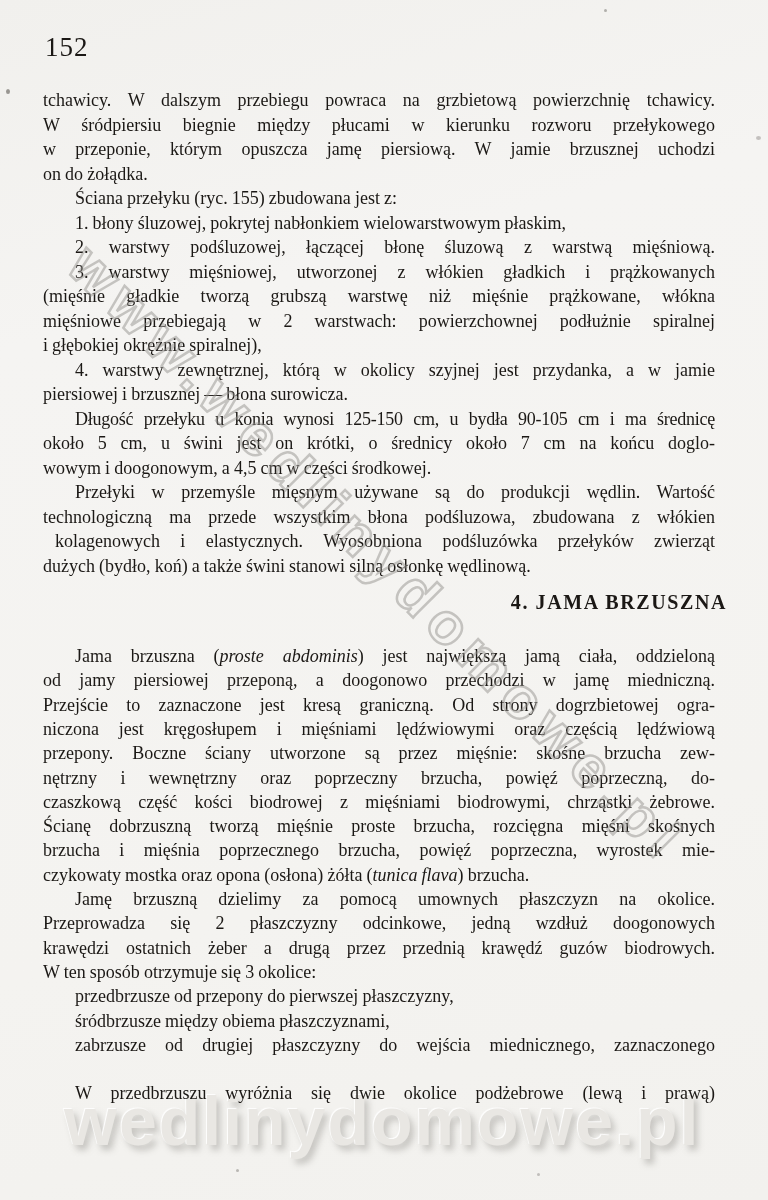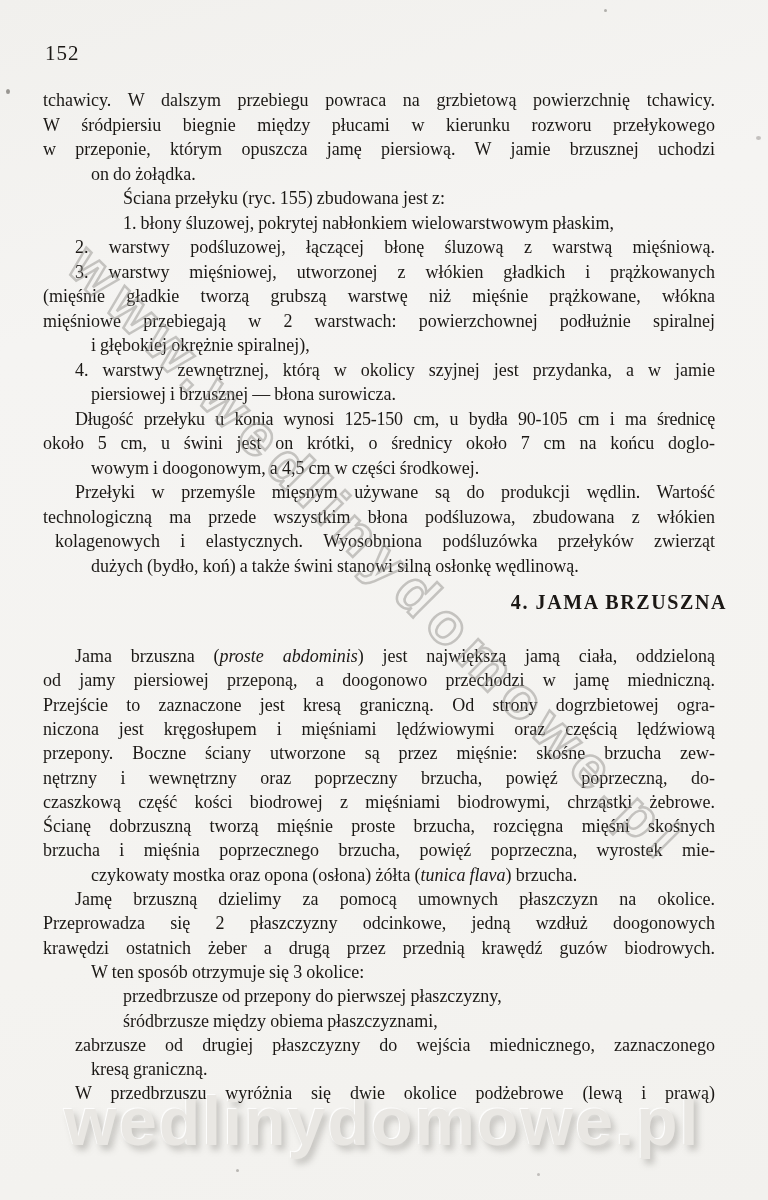--- a/index.html
+++ b/index.html
@@ -7,35 +7,35 @@
     width:768px;height:1200px;position:relative;overflow:hidden;
     background:#f4f3f1;
     font-family:"Liberation Serif", serif;
     color:#1b1815;
   }
   .page{
     position:absolute;inset:0;
     background:linear-gradient(165deg,#f1f0ed 0%,#f5f4f2 25%,#f4f3f0 70%,#f2f1ee 100%);
   }
   .page-number{
-    position:absolute;left:45px;top:41px;
-    font-size:21px;letter-spacing:1px;z-index:2;text-align:center;
+    position:absolute;left:45px;top:32px;
+    font-size:27px;letter-spacing:1px;z-index:2;text-align:center;
   }
   .textblock{
     position:absolute;left:43px;width:684px;
     font-size:18px;line-height:25px;z-index:2;
     word-spacing:-0.4px;
   }
   #block1{top:88px;height:500px;}
   #block2{top:644px;height:470px;}
   .line{
     position:absolute;left:0;right:12px;height:25px;overflow:hidden;
     text-align:justify;text-align-last:justify;
   }
-  .line.end{text-align-last:left;margin-left:48px;}
+  .line.end{text-align-last:left;}
   .line.ind{text-indent:32px;}
   .line.tight{word-spacing:-2.4px;letter-spacing:-0.25px;}
   .it{font-style:italic;}
   .section-heading{
     position:absolute;left:43px;width:684px;top:591px;
     text-align:right;font-weight:bold;font-size:20px;
     letter-spacing:1.6px;z-index:2;
   }
   .wm-diagonal{
     position:absolute;left:103px;top:231px;
@@ -101,21 +101,20 @@
       <div class="line" style="top: 170.1px;"><span>Ścianę dobrzuszną tworzą mięśnie proste brzucha, rozcięgna mięśni skośnych</span></div>
       <div class="line" style="top: 194.4px;"><span>brzucha i mięśnia poprzecznego brzucha, powięź poprzeczna, wyrostek mie-</span></div>
       <div class="line end" style="top: 218.7px;"><span>czykowaty mostka oraz opona (osłona) żółta (</span><span class="it">tunica flava</span><span>) brzucha.</span></div>
       <div class="line ind" style="top: 243px;"><span>Jamę brzuszną dzielimy za pomocą umownych płaszczyzn na okolice.</span></div>
       <div class="line" style="top: 267.3px; font-family: Liberation Serif, serif;"><span>Przeprowadza się 2 płaszczyzny odcinkowe, jedną wzdłuż doogonowych</span></div>
       <div class="line" style="top: 291.6px;"><span>krawędzi ostatnich żeber a drugą przez przednią krawędź guzów biodrowych.</span></div>
       <div class="line end" style="top: 315.9px;"><span>W ten sposób otrzymuje się 3 okolice:</span></div>
       <div class="line ind end" style="top: 340.2px;"><span>przedbrzusze od przepony do pierwszej płaszczyzny,</span></div>
       <div class="line ind end" style="top: 364.5px;"><span>śródbrzusze między obiema płaszczyznami,</span></div>
       <div class="line ind" style="top: 388.8px;"><span>zabrzusze od drugiej płaszczyzny do wejścia miednicznego, zaznaczonego</span></div>
-      <div class="line end" style="top: 413.1px;"><span>kresą graniczną.</span></div>
       <div class="line ind" style="top: 437.4px;"><span>W przedbrzuszu wyróżnia się dwie okolice podżebrowe (lewą i prawą)</span></div>
     </div>
 
   <div class="wm-diagonal">www.wedlinydomowe.pl</div>
 
   <div class="speck" style="left:6px;top:89px;width:4px;height:5px;opacity:.55;"></div>
   <div class="speck" style="left:756px;top:136px;width:5px;height:4px;opacity:.3;"></div>
   <div class="speck" style="left:604px;top:9px;width:3px;height:3px;opacity:.4;"></div>
   <div class="speck" style="left:236px;top:1169px;width:3px;height:3px;opacity:.35;"></div>
   <div class="speck" style="left:537px;top:1173px;width:3px;height:3px;opacity:.3;"></div>

